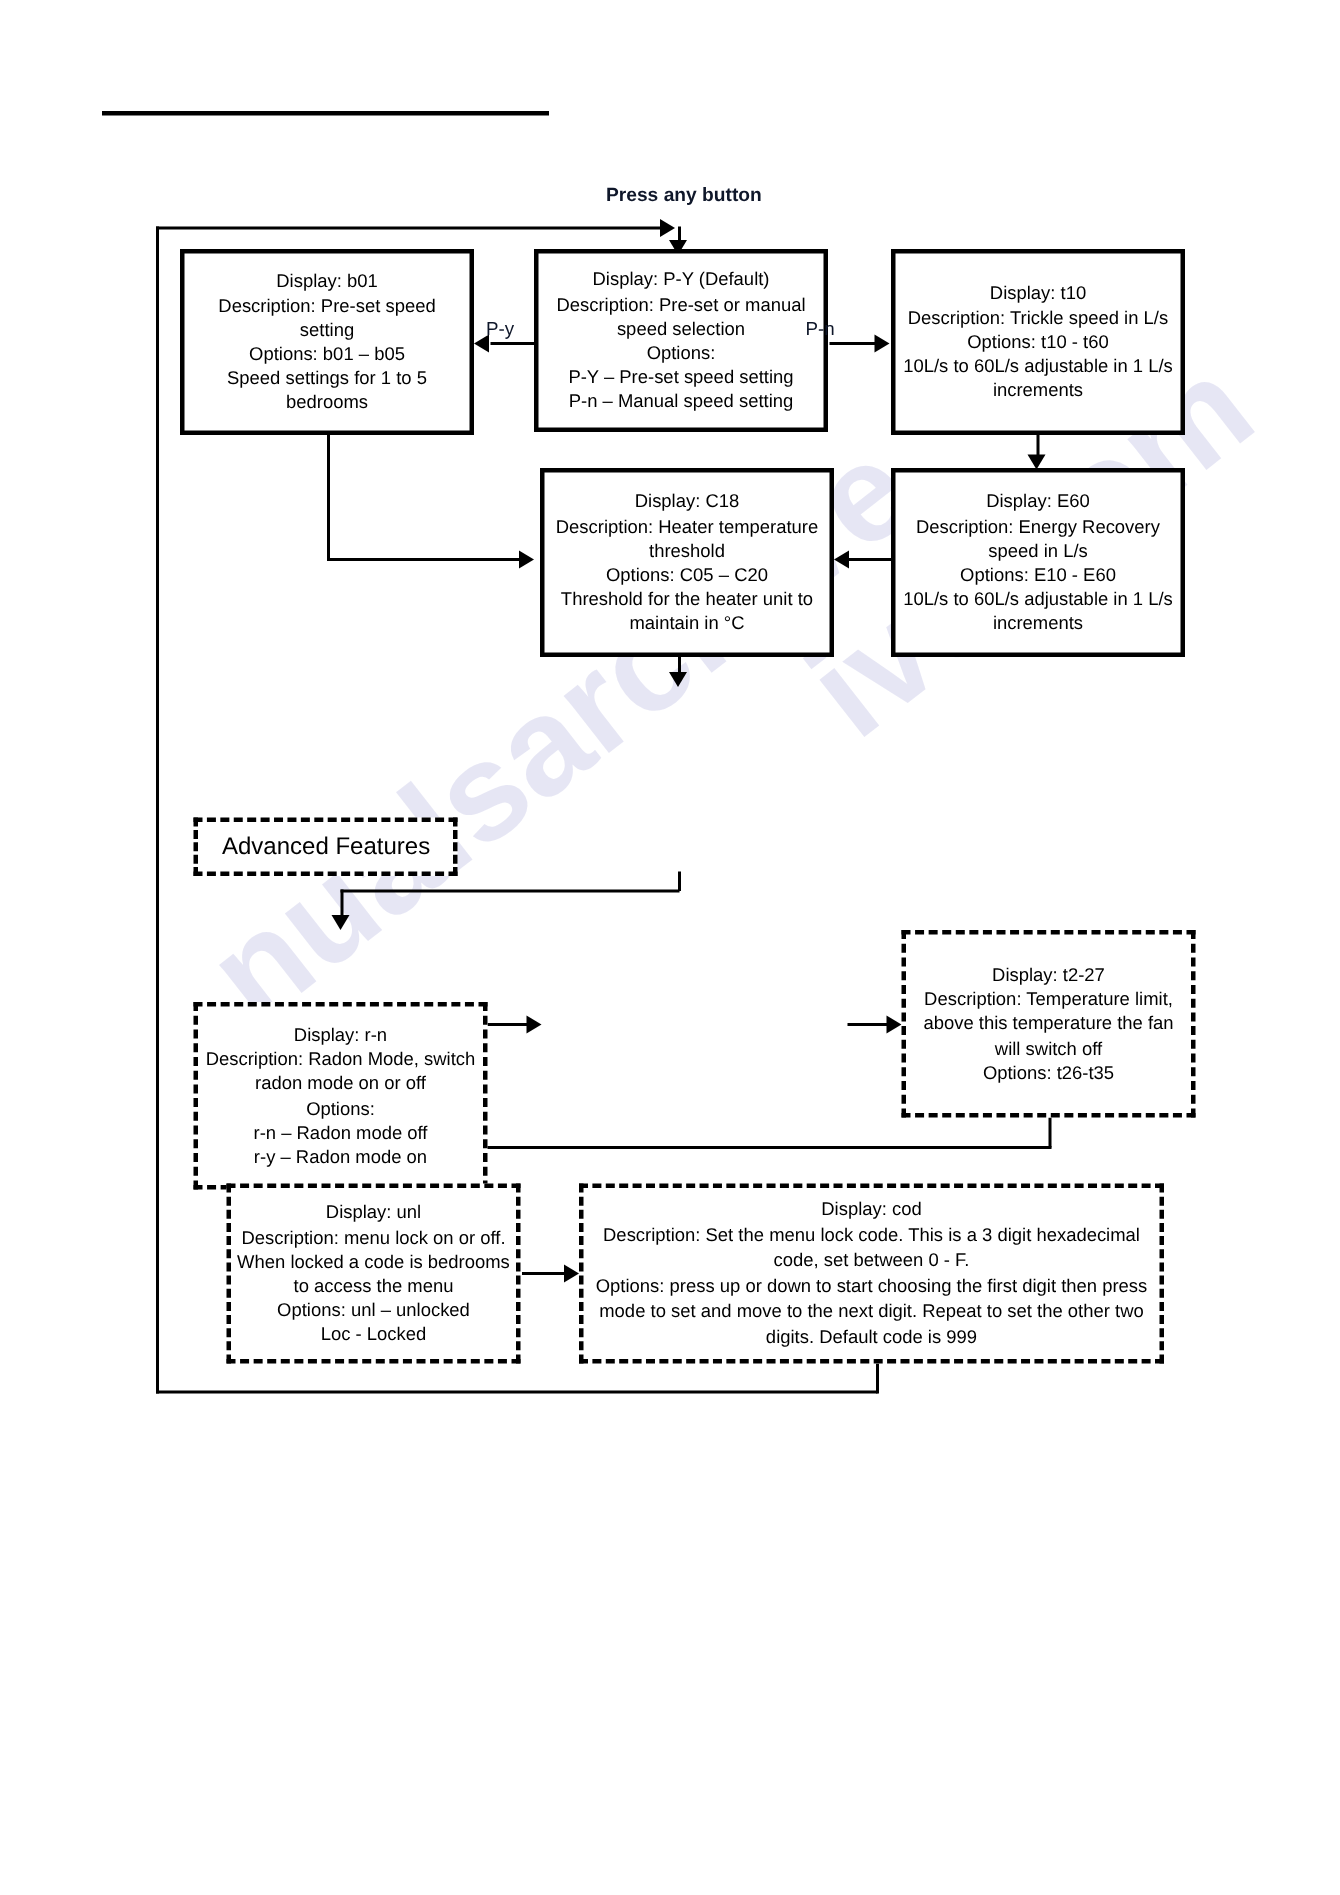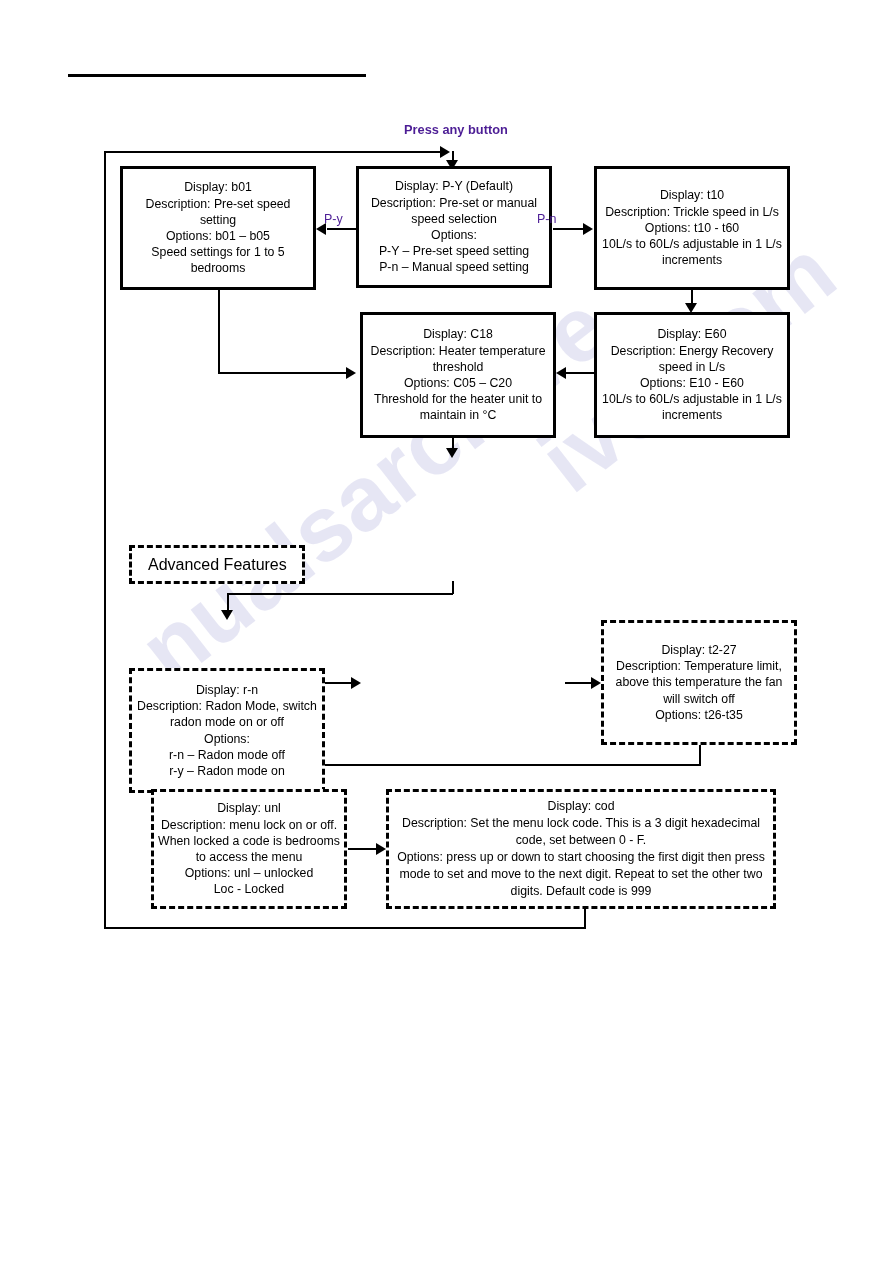--- a/index.html
+++ b/index.html
@@ -120,21 +120,21 @@
   .arr.left {
     border-top: 6px solid transparent;
     border-bottom: 6px solid transparent;
     border-right: 10px solid #000000;
   }
   
   .edge-label {
     position: absolute;
     font-size: 12.5px;
     line-height: 14px;
-    color: #4c1d95;
+    color: #0f172a;
     background: transparent;
     z-index: 5;
     white-space: nowrap;
   }
   .edge-label.bold {
     font-weight: bold;
     font-size: 12.8px;
   }
 </style>
 </head>

